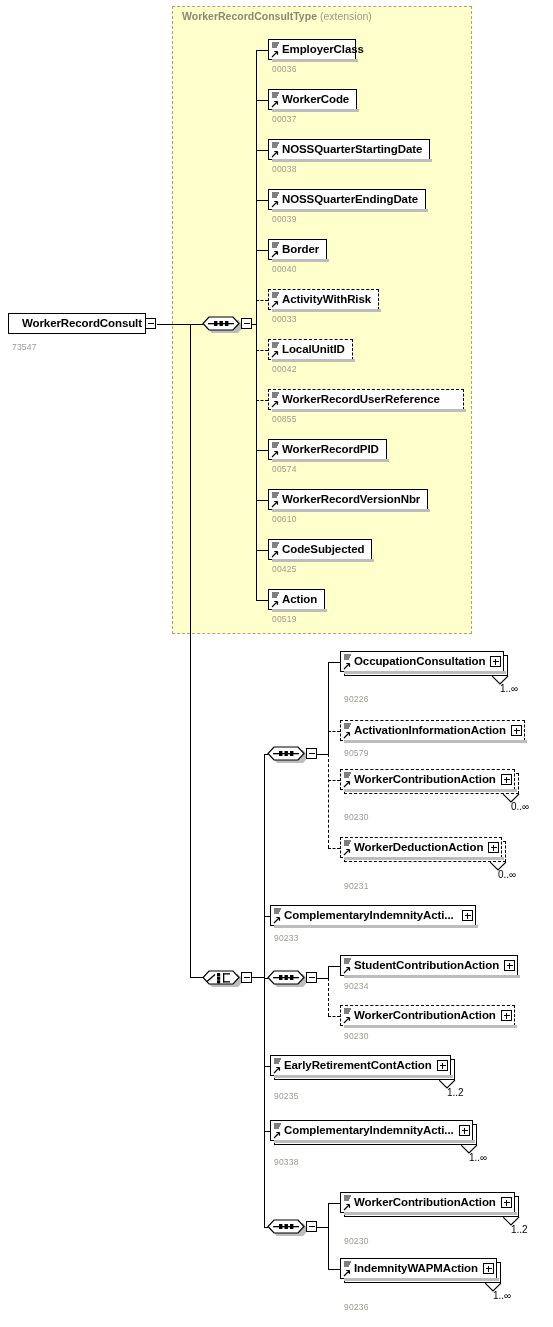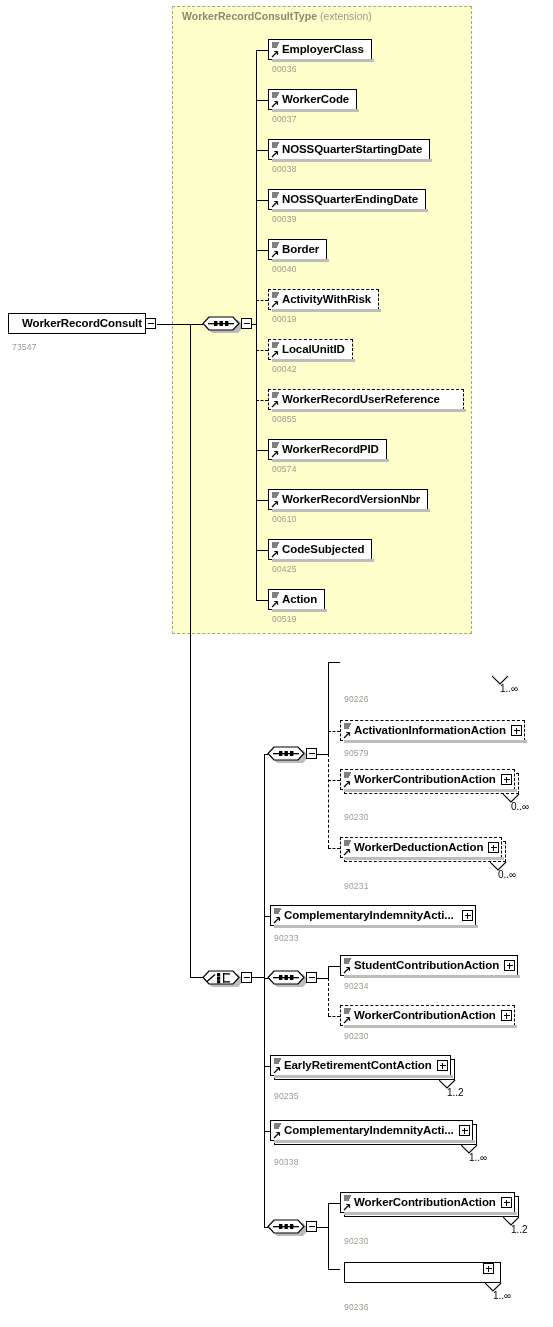--- a/index.html
+++ b/index.html
@@ -147,21 +147,21 @@
         <path d="M9,5 L33,5 L39,11.5 L33,18 L9,18 L3,11.5 Z" fill="#fff" stroke="#000" stroke-width="1.2"></path>
         <rect x="8" y="11" width="26" height="1.3" fill="#000"></rect>
         <rect x="14" y="9" width="3.4" height="5" fill="#000"></rect>
         <rect x="19.5" y="9" width="3.4" height="5" fill="#000"></rect>
         <rect x="25" y="9" width="3.4" height="5" fill="#000"></rect>
       </svg>
     </div>
     <div class="minusbox" style="left:241px;top:318px;"></div>
     <div class="ln h" style="left:157px;top:323.5px;width:46px;"></div>
     <div style="position:absolute;left:268px;top:39px;width:110px;height:28px;">
-      <div class="node" style="left:0px;top:0px;width:104px;z-index:2;">
+      <div class="node" style="left:0px;top:0px;width:88px;z-index:2;">
         <svg class="stglyph" viewBox="0 0 9 18" width="9" height="18">
           <rect x="1" y="1.5" width="7" height="1" fill="#000"></rect>
           <rect x="1" y="3.5" width="6" height="1" fill="#000"></rect>
           <rect x="1" y="5.5" width="5" height="1" fill="#000"></rect>
           <path d="M1,16 L6.5,10.5 M6.5,10.5 L3.3,10.5 M6.5,10.5 L6.5,13.7" stroke="#000" stroke-width="1.2" fill="none"></path>
         </svg>
         <span class="label">EmployerClass</span>
       </div>
     </div>
     <div class="idnum" style="left:272px;top:64px;">00036</div>
@@ -222,21 +222,21 @@
       <div class="node dashed" style="left:0px;top:0px;width:111px;z-index:2;">
         <svg class="stglyph" viewBox="0 0 9 18" width="9" height="18">
           <rect x="1" y="1.5" width="7" height="1" fill="#000"></rect>
           <rect x="1" y="3.5" width="6" height="1" fill="#000"></rect>
           <rect x="1" y="5.5" width="5" height="1" fill="#000"></rect>
           <path d="M1,16 L6.5,10.5 M6.5,10.5 L3.3,10.5 M6.5,10.5 L6.5,13.7" stroke="#000" stroke-width="1.2" fill="none"></path>
         </svg>
         <span class="label">ActivityWithRisk</span>
       </div>
     </div>
-    <div class="idnum" style="left:272px;top:314px;">00019</div>
+    <div class="idnum" style="left:272px;top:314px;">00033</div>
     <div class="dl h" style="left:256px;top:299.5px;width:12px;"></div>
     <div style="position:absolute;left:268px;top:339px;width:91px;height:28px;">
       <div class="node dashed" style="left:0px;top:0px;width:85px;z-index:2;">
         <svg class="stglyph" viewBox="0 0 9 18" width="9" height="18">
           <rect x="1" y="1.5" width="7" height="1" fill="#000"></rect>
           <rect x="1" y="3.5" width="6" height="1" fill="#000"></rect>
           <rect x="1" y="5.5" width="5" height="1" fill="#000"></rect>
           <path d="M1,16 L6.5,10.5 M6.5,10.5 L3.3,10.5 M6.5,10.5 L6.5,13.7" stroke="#000" stroke-width="1.2" fill="none"></path>
         </svg>
         <span class="label">LocalUnitID</span>
@@ -332,20 +332,33 @@
       <svg width="42" height="24" viewBox="0 0 42 24">
         <path d="M9,5 L35,5 L41,11.5 L35,18 L9,18 L3,11.5 Z" fill="#bdbdbd" transform="translate(3,3)"></path>
         <path d="M9,5 L33,5 L39,11.5 L33,18 L9,18 L3,11.5 Z" fill="#fff" stroke="#000" stroke-width="1.2"></path>
         <rect x="8" y="11" width="26" height="1.3" fill="#000"></rect>
         <rect x="14" y="9" width="3.4" height="5" fill="#000"></rect>
         <rect x="19.5" y="9" width="3.4" height="5" fill="#000"></rect>
         <rect x="25" y="9" width="3.4" height="5" fill="#000"></rect>
       </svg>
     </div>
     <div class="minusbox" style="left:306px;top:748px;"></div>
+    <div style="position:absolute;left:340px;top:651px;width:170px;height:28px;">
+      <div class="stack" style="left:4px;top:4px;width:164px;"></div>
+      <div class="node" style="left:0px;top:0px;width:164px;z-index:2;">
+        <svg class="stglyph" viewBox="0 0 9 18" width="9" height="18">
+          <rect x="1" y="1.5" width="7" height="1" fill="#000"></rect>
+          <rect x="1" y="3.5" width="6" height="1" fill="#000"></rect>
+          <rect x="1" y="5.5" width="5" height="1" fill="#000"></rect>
+          <path d="M1,16 L6.5,10.5 M6.5,10.5 L3.3,10.5 M6.5,10.5 L6.5,13.7" stroke="#000" stroke-width="1.2" fill="none"></path>
+        </svg>
+        <span class="label">OccupationConsultation</span>
+      </div>
+      <div class="plusbox" style="left:150px;top:5px;z-index:3;"></div>
+    </div>
     <svg class="hook" style="left:492px;top:676px;" width="18" height="10">
       <path d="M0,0 L8,8 L16,0" stroke="#000" stroke-width="1.1" fill="none"></path>
     </svg>
     <div class="card" style="left:500px;top:683px;">1..∞</div>
     <div class="idnum" style="left:344px;top:694px;">90226</div>
     <div class="ln h" style="left:328px;top:661.5px;width:12px;"></div>
     <div style="position:absolute;left:340px;top:720px;width:191px;height:28px;">
       <div class="node dashed" style="left:0px;top:0px;width:185px;z-index:2;">
         <svg class="stglyph" viewBox="0 0 9 18" width="9" height="18">
           <rect x="1" y="1.5" width="7" height="1" fill="#000"></rect>
@@ -521,20 +534,29 @@
       <div class="plusbox" style="left:161px;top:5px;z-index:3;"></div>
     </div>
     <svg class="hook" style="left:503px;top:1217px;" width="18" height="10">
       <path d="M0,0 L8,8 L16,0" stroke="#000" stroke-width="1.1" fill="none"></path>
     </svg>
     <div class="card" style="left:511px;top:1224px;">1..2</div>
     <div class="idnum" style="left:344px;top:1236px;">90230</div>
     <div class="ln h" style="left:328px;top:1202.5px;width:12px;"></div>
     <div style="position:absolute;left:340px;top:1258px;width:163px;height:28px;">
       <div class="stack" style="left:4px;top:4px;width:157px;"></div>
+      <div class="node" style="left:0px;top:0px;width:157px;z-index:2;">
+        <svg class="stglyph" viewBox="0 0 9 18" width="9" height="18">
+          <rect x="1" y="1.5" width="7" height="1" fill="#000"></rect>
+          <rect x="1" y="3.5" width="6" height="1" fill="#000"></rect>
+          <rect x="1" y="5.5" width="5" height="1" fill="#000"></rect>
+          <path d="M1,16 L6.5,10.5 M6.5,10.5 L3.3,10.5 M6.5,10.5 L6.5,13.7" stroke="#000" stroke-width="1.2" fill="none"></path>
+        </svg>
+        <span class="label">IndemnityWAPMAction</span>
+      </div>
       <div class="plusbox" style="left:143px;top:5px;z-index:3;"></div>
     </div>
     <svg class="hook" style="left:485px;top:1283px;" width="18" height="10">
       <path d="M0,0 L8,8 L16,0" stroke="#000" stroke-width="1.1" fill="none"></path>
     </svg>
     <div class="card" style="left:493px;top:1290px;">1..∞</div>
     <div class="idnum" style="left:344px;top:1302px;">90236</div>
     <div class="ln h" style="left:328px;top:1268.5px;width:12px;"></div>
     <div class="ln v" style="left:328px;top:1202.5px;height:66px;"></div>
     <div class="ln h" style="left:317px;top:1226.5px;width:12px;"></div>

